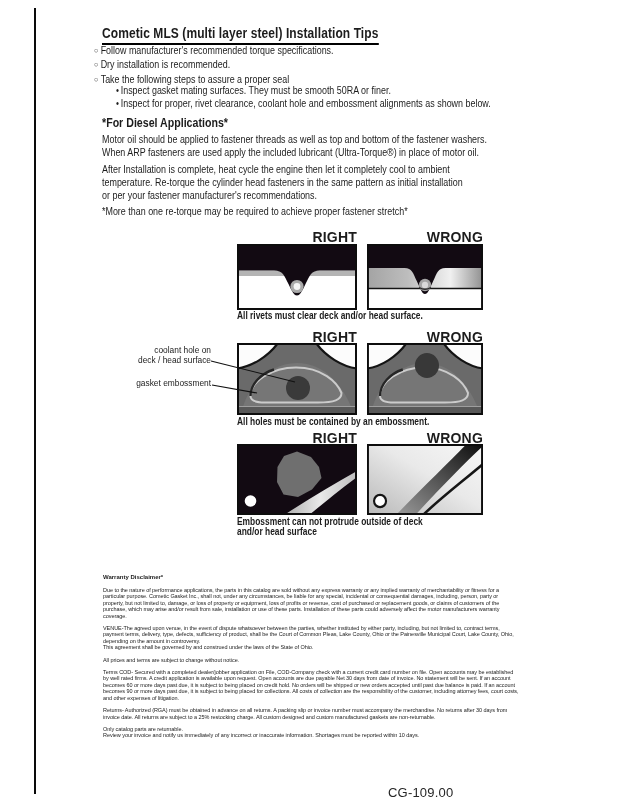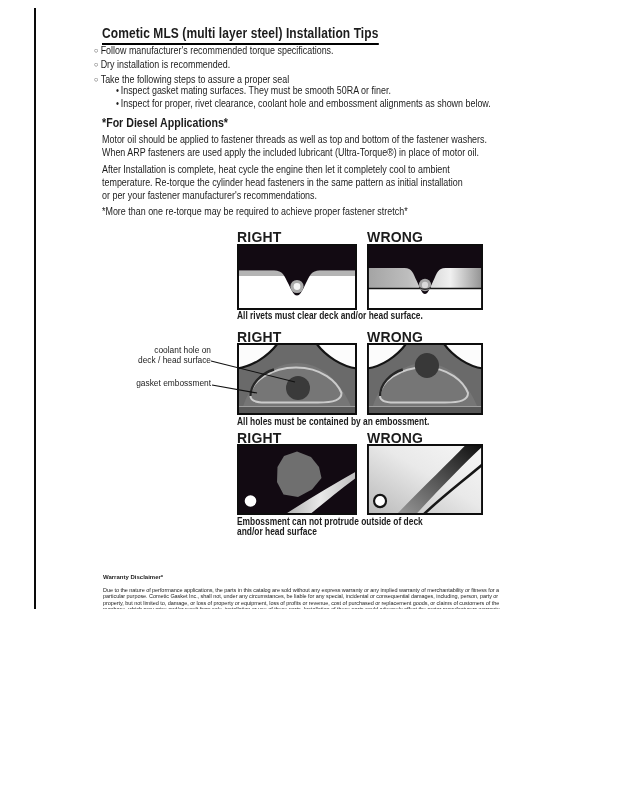--- a/index.html
+++ b/index.html
@@ -1,17 +1,17 @@
 <!DOCTYPE html>
 <html><head>
 <meta charset="utf-8">
 <style>
   html,body { margin:0; padding:0; background:#ffffff; }
   .page {
-    position:relative; width:618px; height:609px; background:#ffffff;
+    position:relative; width:618px; height:800px; background:#ffffff;
     font-family:"Liberation Sans", sans-serif; color:#1c1c1c; overflow:hidden;
   }
   .edge-line { position:absolute; left:34px; top:8px; width:2px; height:786px; background:#0a0a0a; }
 
   .abs { position:absolute; }
   .cx80 { transform:scaleX(0.80); transform-origin:0 0; }
   .cx85 { transform:scaleX(0.85); transform-origin:0 0; }
   .cxr  { transform:scaleX(0.88); transform-origin:100% 0; }
 
   .title {
@@ -22,21 +22,21 @@
   .bullets .marker { font-size:8px; position:relative; top:-1px; margin-right:3px; }
   .subbullets { left:116px; top:84px; font-size:10.5px; line-height:12.4px; white-space:nowrap; }
   .subbullets .marker { font-size:10px; margin-right:2px; }
 
   .diesel-heading { left:102px; top:116px; font-size:12.5px; font-weight:bold; white-space:nowrap; }
   .para { left:102px; font-size:10.5px; line-height:13.2px; white-space:pre-line; }
   .para1 { top:133px; }
   .para2 { top:163px; }
   .note  { top:205px; white-space:nowrap; }
 
-  .dlabel { font-size:14px; font-weight:bold; text-align:left; letter-spacing:0.2px; }
+  .dlabel { font-size:14px; font-weight:bold; text-align:right; letter-spacing:0.2px; }
   .caption { font-size:10.5px; font-weight:bold; white-space:pre-line; line-height:9.6px; }
   .side-label { font-size:9.5px; text-align:right; white-space:pre-line; line-height:9.6px; width:93px; left:118px; }
   .diagram-box { display:block; }
 
   .disclaimer { left:103px; top:574px; width:416px; }
   .disclaimer h3 { margin:0 0 7px 0; font-size:6px; font-weight:bold; }
   .disclaimer p { margin:0 0 6px 0; font-size:5.5px; line-height:6.4px; white-space:pre-line; letter-spacing:-0.05px; }
 
   .footer-code { left:388px; top:761px; font-size:13px; letter-spacing:0.2px; color:#262626;margin-top:24px; }
 </style>

